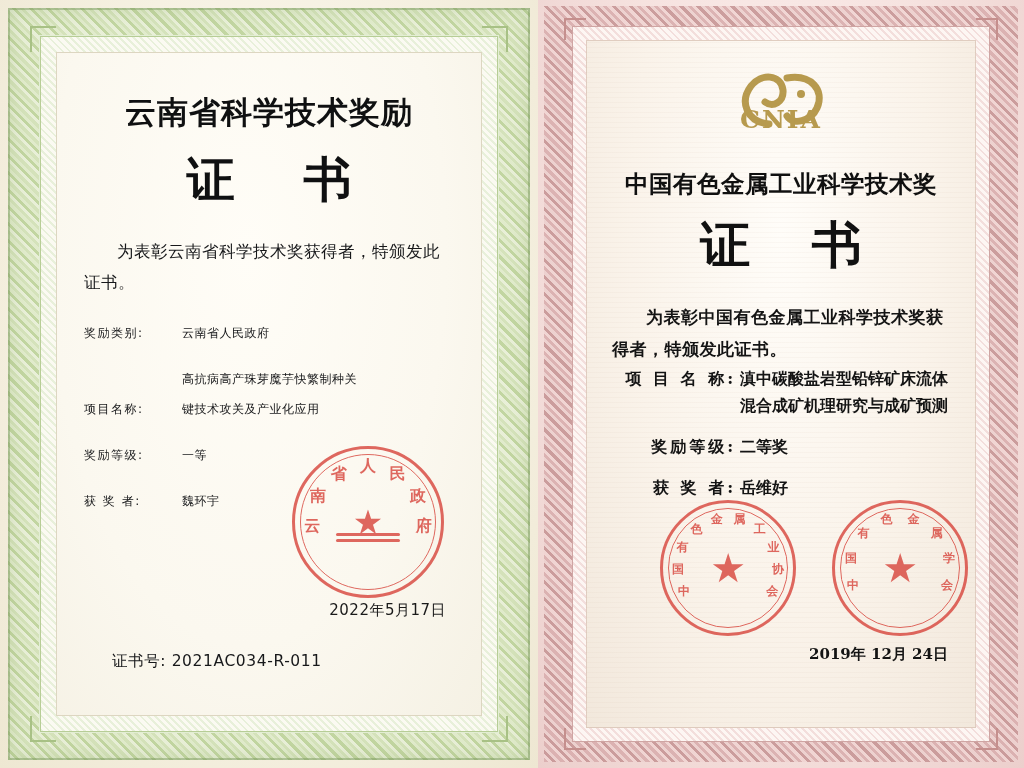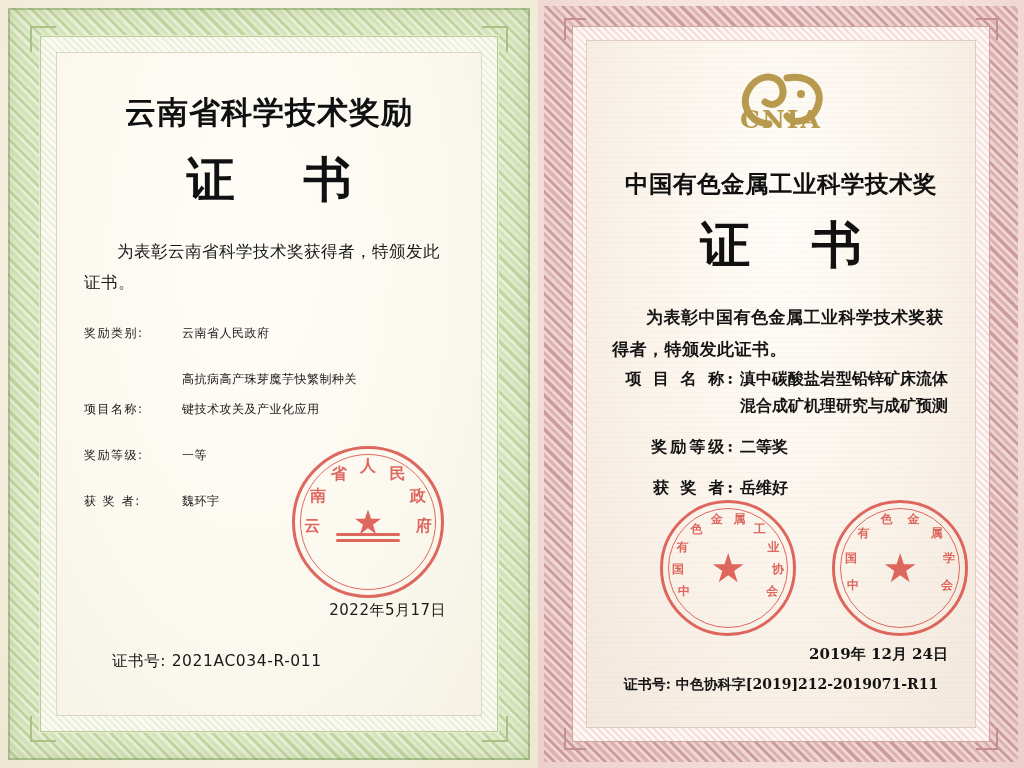--- a/index.html
+++ b/index.html
@@ -479,24 +479,20 @@
         <div class="r-row">
           <span class="lbl">获 奖 者:</span>
           <span class="val">
             <span>岳维好</span>
           </span>
         </div>
       </div>
 
       <div class="r-date">2019年 12月 24日</div>
 
-      <div class="r-certno">
-        <span>证书号:</span>
-        <span>中色协科字[2019]212-2019071-R11</span>
-      </div>
 
       <div class="seal" id="seal-r1">
         <div class="ring"></div>
         <div class="arc-label" id="seal-r1-arc">
             <span style="font-size: 12px; transform: rotate(-118deg) translate(0px, -50px) rotate(118deg) translate(-50%, -50%);">中</span>
             <span style="font-size: 12px; transform: rotate(-91.7778deg) translate(0px, -50px) rotate(91.7778deg) translate(-50%, -50%);">国</span>
             <span style="font-size: 12px; transform: rotate(-65.5556deg) translate(0px, -50px) rotate(65.5556deg) translate(-50%, -50%);">有</span>
             <span style="font-size: 12px; transform: rotate(-39.3333deg) translate(0px, -50px) rotate(39.3333deg) translate(-50%, -50%);">色</span>
             <span style="font-size: 12px; transform: rotate(-13.1111deg) translate(0px, -50px) rotate(13.1111deg) translate(-50%, -50%);">金</span>
             <span style="font-size: 12px; transform: rotate(13.1111deg) translate(0px, -50px) rotate(-13.1111deg) translate(-50%, -50%);">属</span>

